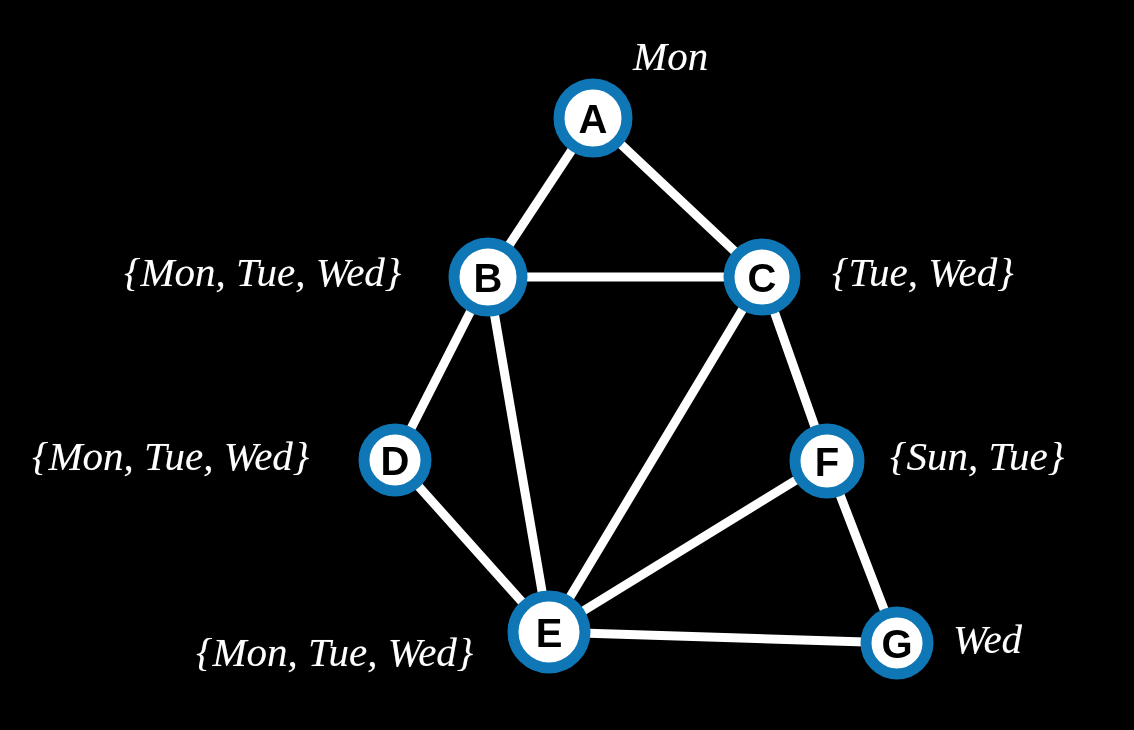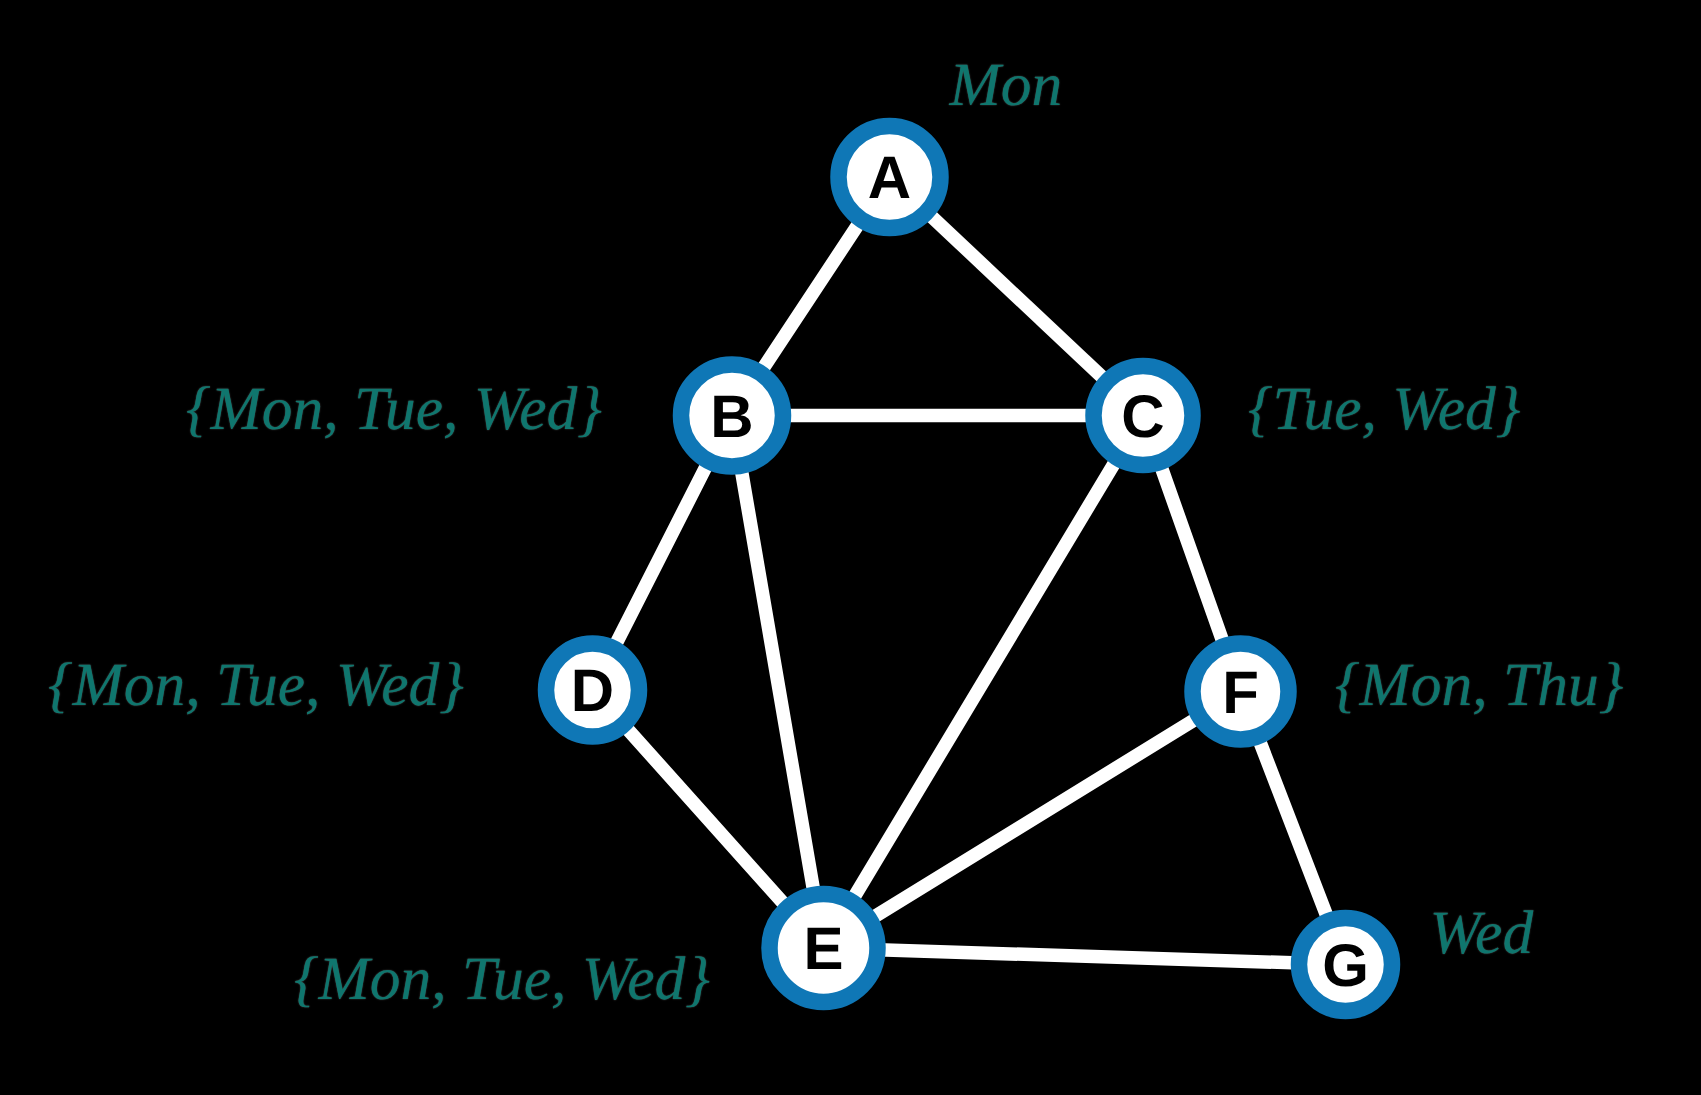--- a/index.html
+++ b/index.html
@@ -42,21 +42,21 @@
     fill: #000000;
     font-family: "Liberation Sans", "DejaVu Sans", sans-serif;
     font-weight: bold;
     font-size: 40px;
     text-anchor: middle;
     dominant-baseline: central;
     letter-spacing: 0px;
   }
   .domain-label {
     position: absolute;
-    color: #0f766e;
+    color: #ffffff;
     font-family: "Liberation Serif", "DejaVu Serif", serif;
     font-style: italic;
     font-size: 41px;
     line-height: 1;
     white-space: nowrap;
     text-shadow: 0 0 1px rgba(255,255,255,0.35);
   }
   .label-right { text-align: left; }
 </style>
 </head>
@@ -108,18 +108,18 @@
           <text x="897" y="644" class="node-letter">G</text>
         </g>
       </g>
   </svg>
 
   <div id="labels-layer">
       <div class="domain-label label-right" style="left: 633px; top: 36px;">Mon</div>
       <div class="domain-label label-right" style="left: 124px; top: 252px;">{Mon, Tue, Wed}</div>
       <div class="domain-label label-right" style="left: 832px; top: 252px; font-style: italic;">{Tue, Wed}</div>
       <div class="domain-label label-right" style="left: 32px; top: 436px;">{Mon, Tue, Wed}</div>
-      <div class="domain-label label-right" style="left: 890px; top: 436px;">{Mon, Thu}</div>
+      <div class="domain-label label-right" style="left: 890px; top: 436px;">{Sun, Tue}</div>
       <div class="domain-label label-right" style="left: 196px; top: 632px;">{Mon, Tue, Wed}</div>
-      <div class="domain-label label-right" style="left: 953px; top: 601px; text-align: center;">Wed</div>
+      <div class="domain-label label-right" style="left: 953px; top: 619px; text-align: center;">Wed</div>
     </div>
 
 </div>
 
 </body></html>

